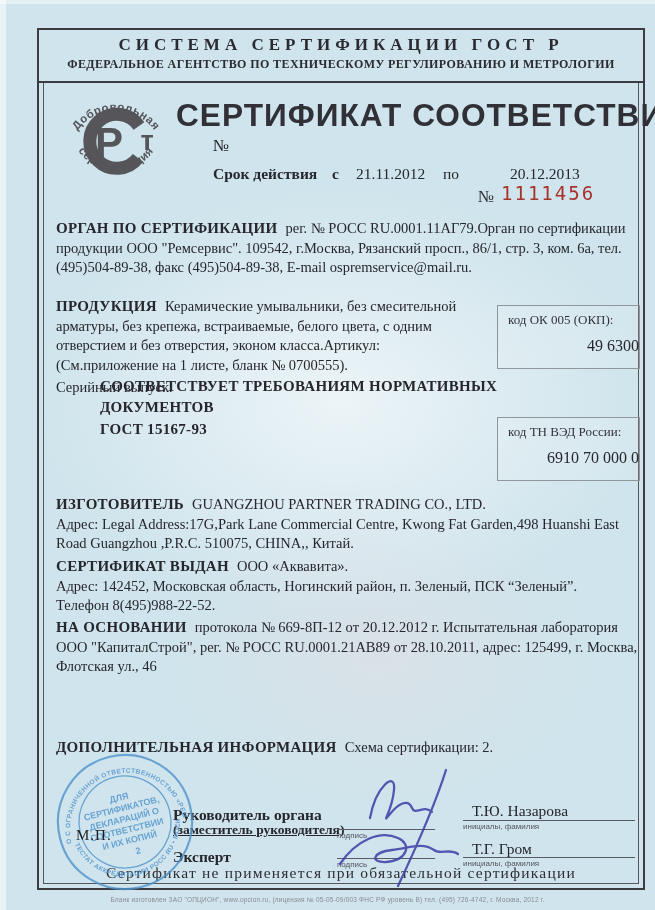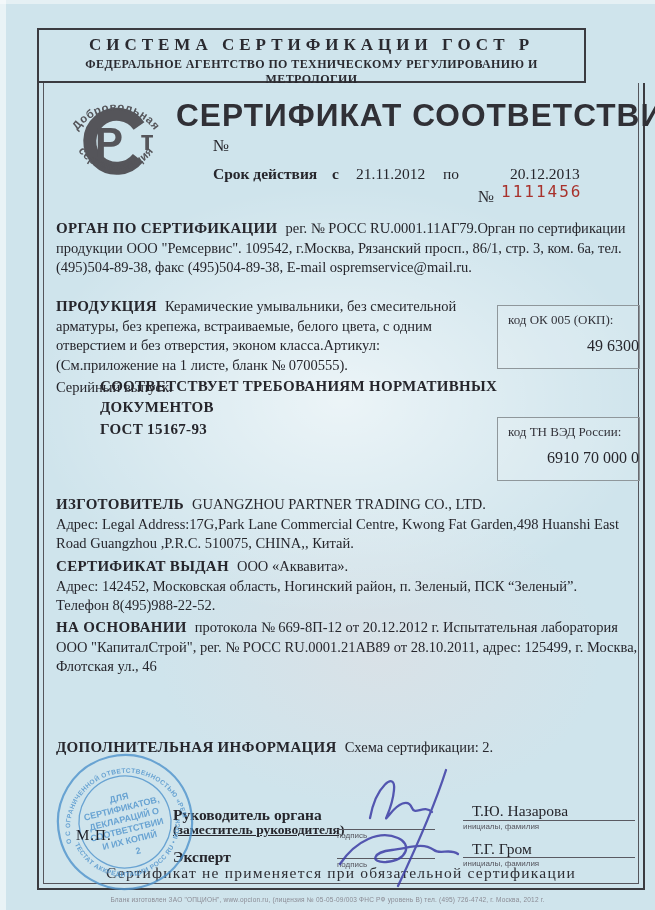--- a/index.html
+++ b/index.html
@@ -8,38 +8,38 @@
     font-family:"Liberation Serif",serif;color:#26262c;
     background:
       radial-gradient(ellipse 430px 300px at 52% 44%, rgba(255,255,255,.60), rgba(255,255,255,0) 72%),
       radial-gradient(ellipse 320px 220px at 58% 72%, rgba(240,219,219,.30), rgba(240,219,219,0) 70%),
       #cfe4ec;
   }
   .abs{position:absolute;}
   .scan-edge-left{left:0;top:0;width:6px;height:910px;background:rgba(255,255,255,.55);}
   .scan-edge-top{left:0;top:0;width:655px;height:4px;background:rgba(255,255,255,.45);}
 
-  .header-box{left:37px;top:28px;width:549px;height:55px;border:2px solid #3b3b40;box-sizing:border-box;text-align:center;}
+  .header-box{left:37px;top:28px;width:608px;height:55px;border:2px solid #3b3b40;box-sizing:border-box;text-align:center;}
   .header-line1{margin-top:5px;font-weight:bold;font-size:17px;letter-spacing:5px;color:#2a2a30;}
   .header-line2{margin-top:2px;font-weight:bold;font-size:12px;letter-spacing:.4px;color:#2a2a30;}
 
   .frame-outer{left:37px;top:83px;width:608px;height:807px;border-left:2px solid #3b3b40;border-right:2px solid #3b3b40;border-bottom:2px solid #3b3b40;box-sizing:border-box;}
   .frame-inner{left:43px;top:83px;width:596px;height:801px;border-left:1px solid #55555c;border-right:1px solid #55555c;border-bottom:1px solid #55555c;box-sizing:border-box;}
 
   .doc-title{left:176px;top:98px;width:470px;font-family:"Liberation Sans",sans-serif;font-weight:700;font-size:31px;letter-spacing:1px;color:#303036;transform:scaleX(1.02);transform-origin:left top;white-space:nowrap;}
 
   .no-label{left:213px;top:136px;font-size:17px;}
   .no-value{left:250px;top:138px;font-size:16px;letter-spacing:.4px;}
   .validity-label{left:213px;top:165px;font-size:15.5px;font-weight:bold;}
   .from-label{left:332px;top:165px;font-size:15.5px;font-weight:bold;}
   .from-date{left:356px;top:165px;font-size:15.5px;}
   .to-label{left:443px;top:165px;font-size:15.5px;font-weight:normal;}
   .to-date{left:510px;top:165px;font-size:15.5px;}
   .blank-no-label{left:478px;top:187px;font-size:17px;color:#2e2e34;}
-  .blank-no{left:501px;top:182px;font-family:"DejaVu Sans Mono",monospace;font-size:16px;letter-spacing:2px;color:#a8322c;}
+  .blank-no{left:501px;top:182px;font-family:"DejaVu Sans Mono",monospace;font-size:19px;letter-spacing:2px;color:#a8322c;}
 
   .sec{width:582px;font-size:14.5px;line-height:1.36;}
   .lbl{font-weight:bold;font-size:15px;letter-spacing:.3px;margin-right:8px;}
   .sec-organ{left:56px;top:218px;}
   .sec-production{left:56px;top:296px;width:416px;}
   .sec-production .line2{margin-top:2px;}
   .sec-conforms{left:56px;top:376px;width:430px;margin-left:44px;}
   .sec-conforms .gost{font-weight:bold;font-size:15px;margin-top:2px;letter-spacing:.3px;}
   .sec-manufacturer{left:56px;top:494px;}
   .sec-issued{left:56px;top:556px;}

